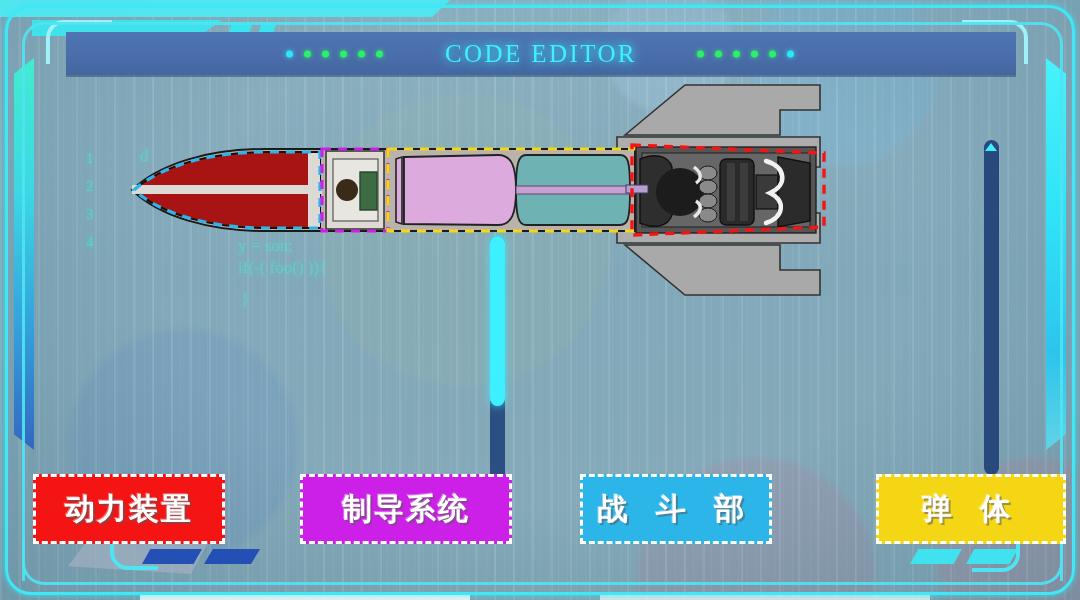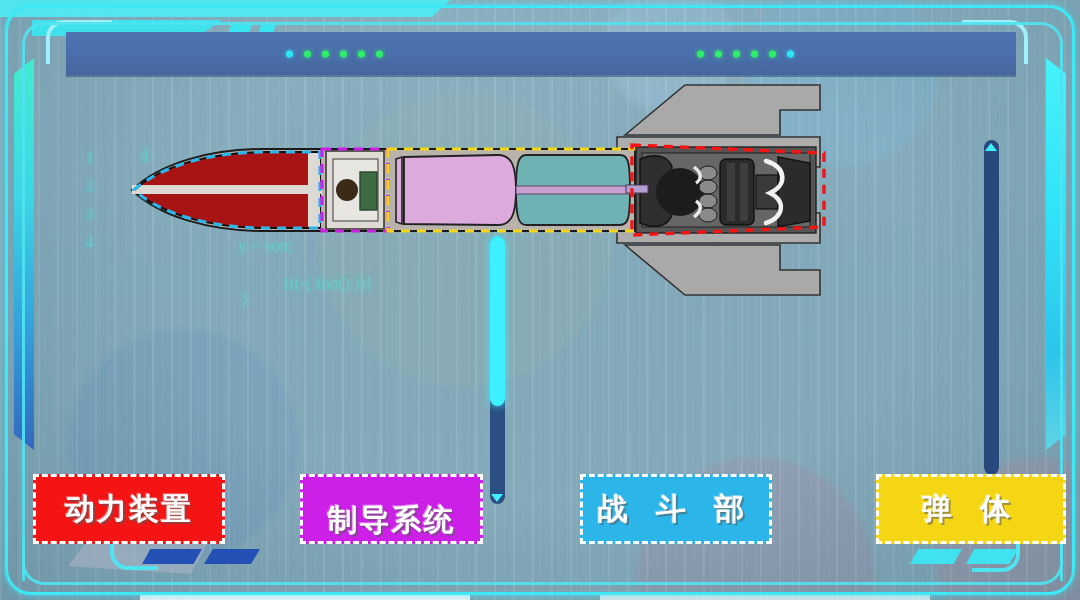--- a/index.html
+++ b/index.html
@@ -98,21 +98,21 @@
   
   .code-area{position:absolute;left:78px;top:150px;width:430px;height:180px;
     font-family:"Liberation Serif",serif;color:#44f0d8;}
   .ln{position:absolute;left:8px;font-size:15px;color:#3cf0dd;opacity:.62;
     text-shadow:0 0 6px rgba(60,240,220,.8);}
   .ln1{top:0px;}.ln2{top:28px;}.ln3{top:56px;}.ln4{top:84px;}
   .cl{position:absolute;font-size:17px;opacity:.48;white-space:nowrap;
     text-shadow:0 0 7px rgba(60,240,220,.85);filter:blur(.55px);}
   .cl1{left:62px;top:-4px;}
   .cl2{left:160px;top:86px;}
-  .cl3{left:160px;top:124px;margin-left:46px;}
+  .cl3{left:160px;top:108px;}
   .cl4{left:163px;top:140px;}
 
   
   .missile-wrap{position:absolute;left:120px;top:75px;width:740px;height:230px;}
 
   
   .scroll-mid{position:absolute;left:490px;top:236px;width:15px;height:268px;}
   .scroll-mid .track{position:absolute;inset:0;background:#2b4f82;border-radius:8px;}
   .scroll-mid .thumb{position:absolute;left:0;top:0;width:15px;height:170px;border-radius:8px;
     background:#3ef0ff;box-shadow:0 0 8px rgba(62,240,255,.8);}
@@ -124,21 +124,21 @@
     border-left:6px solid transparent;border-right:6px solid transparent;border-bottom:8px solid #3ef0ff;}
 
   
   .legend{position:absolute;left:0;top:474px;width:1080px;height:72px;}
   .legend-btn{position:absolute;height:70px;border:3px dashed #ffffff;
     display:flex;align-items:center;justify-content:center;box-sizing:border-box;}
   .legend-btn .lbl{font-family:"Liberation Sans",sans-serif;font-weight:bold;font-size:30px;
     color:#ffffff;letter-spacing:2px;
     text-shadow:2px 2px 0 rgba(90,90,90,.55),-1px -1px 0 rgba(255,255,255,.4);}
   .b1{left:33px;width:192px;background:#f51414;}
-  .b2{left:300px;width:183px;background:#cc20e8;align-items:flex-end;}
+  .b2{left:300px;width:212px;background:#cc20e8;}
   .b3{left:580px;width:192px;background:#2bb5e8;}
   .b4{left:876px;width:190px;background:#f5d614;}
   .b3 .lbl,.b4 .lbl{letter-spacing:10px;}
 </style>
 </head>
 <body>
 
 <div id="stage">
 
   <div class="bg-base"></div>
@@ -171,20 +171,21 @@
 
   <div class="header-bar">
     <div class="dots left">
       <span class="dot c"></span>
       <span class="dot"></span>
       <span class="dot"></span>
       <span class="dot"></span>
       <span class="dot"></span>
       <span class="dot"></span>
     </div>
+    <div class="header-title">CODE EDITOR</div>
     <div class="dots right">
       <span class="dot"></span>
       <span class="dot"></span>
       <span class="dot"></span>
       <span class="dot"></span>
       <span class="dot"></span>
       <span class="dot c"></span>
     </div>
   </div>
 

